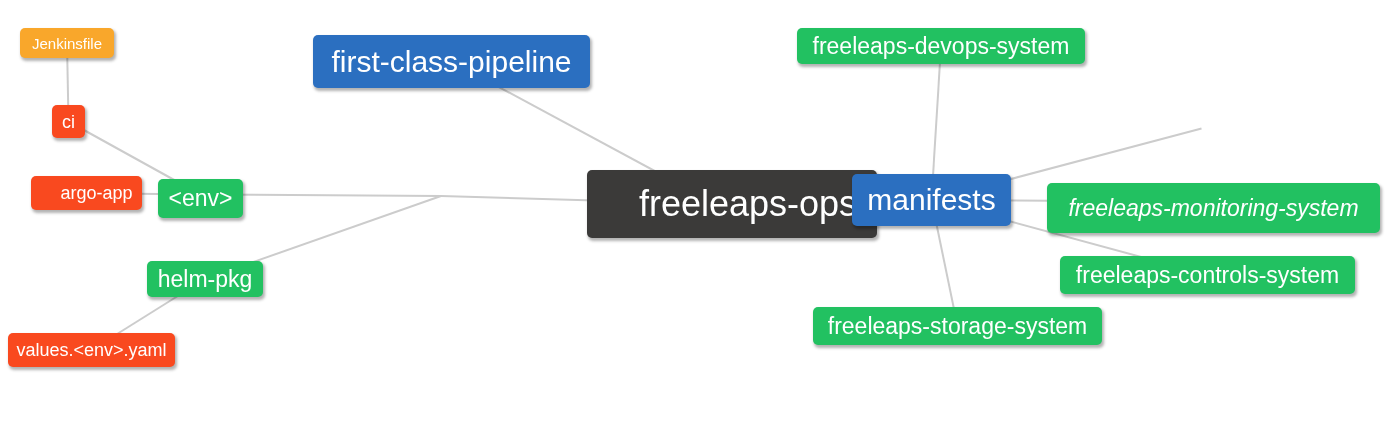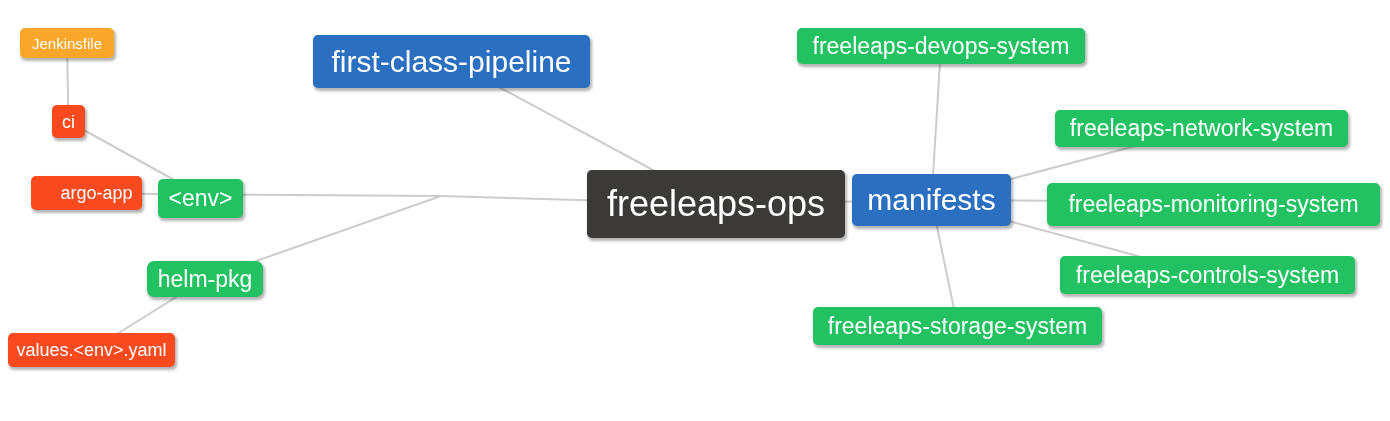--- a/index.html
+++ b/index.html
@@ -49,27 +49,26 @@
       <line x1="451.5" y1="61.5" x2="716" y2="204" stroke="#cccccc" stroke-width="2"></line>
       <line x1="441" y1="196" x2="716" y2="204" stroke="#cccccc" stroke-width="2"></line>
       <line x1="716" y1="204" x2="931.5" y2="200" stroke="#cccccc" stroke-width="2"></line>
       <line x1="931.5" y1="200" x2="941" y2="46" stroke="#cccccc" stroke-width="2"></line>
       <line x1="931.5" y1="200" x2="1201.5" y2="128.5" stroke="#cccccc" stroke-width="2"></line>
       <line x1="931.5" y1="200" x2="1213.5" y2="202" stroke="#cccccc" stroke-width="2"></line>
       <line x1="931.5" y1="200" x2="1207.5" y2="275" stroke="#cccccc" stroke-width="2"></line>
       <line x1="931.5" y1="200" x2="957.5" y2="326" stroke="#cccccc" stroke-width="2"></line>
     </svg>
 
-<div class="node" style="left: 587px; top: 170px; width: 258px; height: 68px; font-size: 36px; background: rgb(59, 58, 57);">freeleaps-ops</div>
+<div class="node" style="left: 587px; top: 170px; width: 258px; height: 68px; font-size: 36px; background: rgb(59, 58, 57); padding-left: 32px;">freeleaps-ops</div>
     <div class="node" style="left: 313px; top: 35px; width: 277px; height: 53px; font-size: 30px; background: rgb(43, 111, 192);">first-class-pipeline</div>
     <div class="node" style="left: 852px; top: 174px; width: 159px; height: 52px; font-size: 30px; background: rgb(43, 111, 192);">manifests</div>
     <div class="node" style="left: 158px; top: 179px; width: 85px; height: 39px; font-size: 23px; background: rgb(34, 193, 97);">&lt;env&gt;</div>
-    <div class="node" style="left: 147px; top: 261px; width: 116px; height: 36px; font-size: 23px; background: rgb(34, 193, 97); border-radius: 7px;">helm-pkg</div>
+    <div class="node" style="left: 147px; top: 261px; width: 116px; height: 36px; font-size: 23px; background: rgb(34, 193, 97);">helm-pkg</div>
     <div class="node" style="left: 52px; top: 105px; width: 33px; height: 33px; font-size: 18px; background: rgb(249, 73, 31);">ci</div>
     <div class="node" style="left: 31px; top: 176px; width: 91px; height: 34px; font-size: 18px; background: rgb(249, 73, 31); padding-left: 20px;">argo-app</div>
     <div class="node" style="left: 8px; top: 333px; width: 167px; height: 34px; font-size: 18px; background: rgb(249, 73, 31);">values.&lt;env&gt;.yaml</div>
     <div class="node" style="left: 20px; top: 28px; width: 94px; height: 30px; font-size: 15px; background: rgb(249, 167, 43);">Jenkinsfile</div>
     <div class="node" style="left: 797px; top: 28px; width: 288px; height: 36px; font-size: 23px; background: rgb(34, 193, 97); text-align: right;">freeleaps-devops-system</div>
-    <div class="node" style="left: 1055px; top: 110px; width: 293px; height: 37px; font-size: 23px; background: rgb(34, 193, 97);">freeleaps-network-system</div>
-    <div class="node" style="left: 1047px; top: 183px; width: 333px; height: 43px; font-size: 23px; background: rgb(34, 193, 97);">freeleaps-monitoring-system</div>
+    <div class="node" style="left: 1047px; top: 183px; width: 333px; height: 50px; font-size: 23px; background: rgb(34, 193, 97); font-style: italic;">freeleaps-monitoring-system</div>
     <div class="node" style="left: 1060px; top: 256px; width: 295px; height: 38px; font-size: 23px; background: rgb(34, 193, 97);">freeleaps-controls-system</div>
     <div class="node" style="left: 813px; top: 307px; width: 289px; height: 38px; font-size: 23px; background: rgb(34, 193, 97);">freeleaps-storage-system</div>
   </div>
 
 </body></html>

